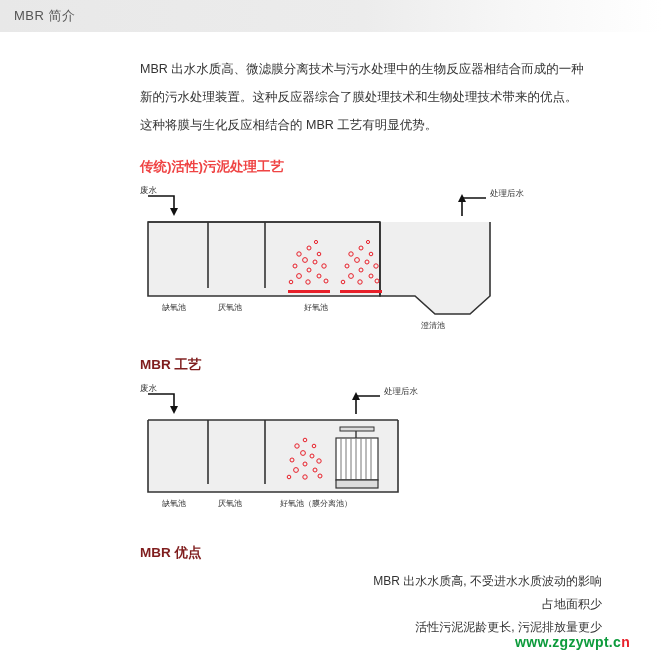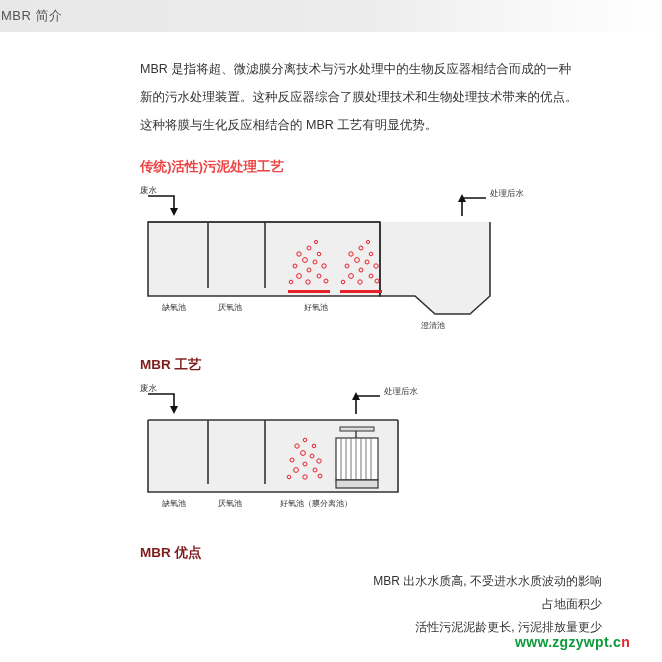--- a/index.html
+++ b/index.html
@@ -16,21 +16,21 @@
     position: relative;
   }
   
   .header {
     width: 662px;
     height: 32px;
     background: linear-gradient(to right, #e8e8e8 0%, #ececec 55%, #f7f7f7 78%, #ffffff 100%);
     display: flex;
     align-items: center;
     box-sizing: border-box;
-    padding-left: 1px;
+    padding-left: 14px;
   }
   .header-title {
     font-size: 13px;
     color: #555555;
     letter-spacing: 0.5px;
   }
 
   
   .content {
     padding-left: 140px;
@@ -105,21 +105,21 @@
 </head>
 <body>
 
 <div class="header">
   <span class="header-title">MBR 简介</span>
 </div>
 
 <div class="content">
 
   <div class="intro">
-    <p>MBR 是指将超、微滤膜分离技术与污水处理中的生物反应器相结合而成的一种</p>
+    <p>MBR 出水水质高、微滤膜分离技术与污水处理中的生物反应器相结合而成的一种</p>
     <p>新的污水处理装置。这种反应器综合了膜处理技术和生物处理技术带来的优点。</p>
     <p>这种将膜与生化反应相结合的 MBR 工艺有明显优势。</p>
   </div>
 
   <div class="section-title">传统)活性)污泥处理工艺</div>
 
   <div class="diagram">
     <svg width="400" height="150" viewBox="0 0 400 150">
 
       <g>

